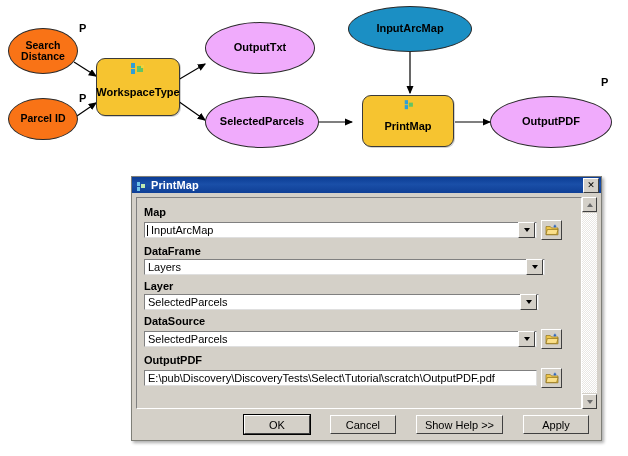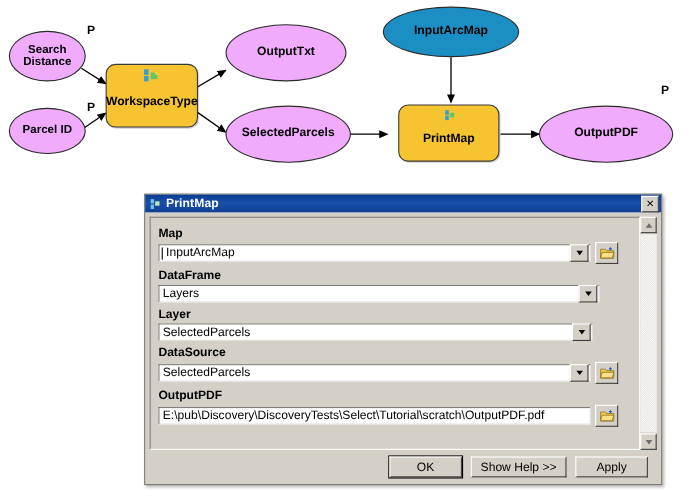--- a/index.html
+++ b/index.html
@@ -17,21 +17,21 @@
 
   .ellipse{
     border-radius:50%;
     border:1px solid #2a2a2a;
     display:flex;align-items:center;justify-content:center;
     text-align:center;
     font-weight:bold;
     color:#000;
     line-height:1.08;
   }
-  .ell-input{background:#f0abfc;}
+  .ell-input{background:#f97316;}
   .ell-input-dark{background:#1b8fc4;}
   .ell-output{background:#f0abfc;}
 
   .toolbox{
     background:#f6c430;
     border:1px solid #3a3a3a;
     border-radius:9px;
     display:flex;align-items:center;justify-content:center;
     font-weight:bold;color:#000;text-align:center;
     box-shadow:1px 1px 0 rgba(0,0,0,.18);
@@ -133,21 +133,21 @@
     border-top:1px solid #fff;border-left:1px solid #fff;
     border-right:1px solid #404040;border-bottom:1px solid #404040;
     box-sizing:border-box;display:flex;align-items:center;justify-content:center;cursor:default;
   }
   .sbbtn.up{top:0;} .sbbtn.down{bottom:0;}
   .sbbtn i{display:block;width:0;height:0;border-left:3px solid transparent;border-right:3px solid transparent;}
   .sbbtn.up i{border-bottom:4px solid #6b6b6b;}
   .sbbtn.down i{border-top:4px solid #6b6b6b;}
 
   
-  #btnrow{position:absolute;left:0;right:6px;bottom:8px;display:flex;justify-content:flex-end;gap:8px;padding-right:6px;padding-left:44px;}
+  #btnrow{position:absolute;left:0;right:6px;bottom:8px;display:flex;justify-content:flex-end;gap:20px;padding-right:6px;padding-left:44px;}
   .pbtn{
     height:19px;min-width:66px;padding:0 8px;
     background:#d4d0c8;color:#000;font-size:11px;
     border-top:1px solid #fff;border-left:1px solid #fff;
     border-right:1px solid #404040;border-bottom:1px solid #404040;
     display:flex;align-items:center;justify-content:center;cursor:default;
     box-sizing:border-box;white-space:nowrap;
   }
   .pbtn.default{box-shadow:0 0 0 1px #000;}
 </style>
@@ -330,18 +330,19 @@
       <div class="sbbtn up">
           <i></i>
         </div>
       <div class="sbbtn down">
           <i></i>
         </div>
     </div>
 
     <div id="btnrow">
       <div class="pbtn default">OK</div>
+      <div class="pbtn">Cancel</div>
       <div class="pbtn">Show Help &gt;&gt;</div>
       <div class="pbtn">Apply</div>
     </div>
 
   </div>
 </div>
 
 </body></html>

